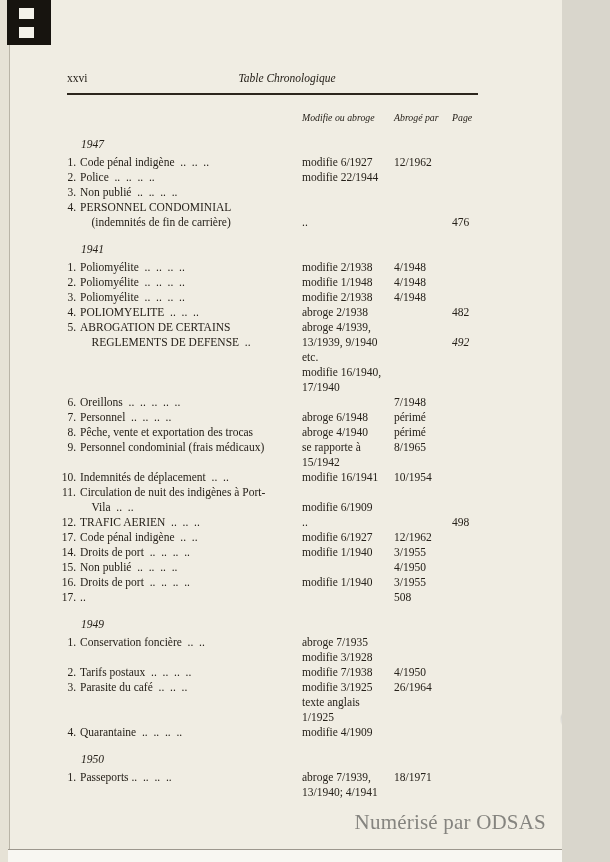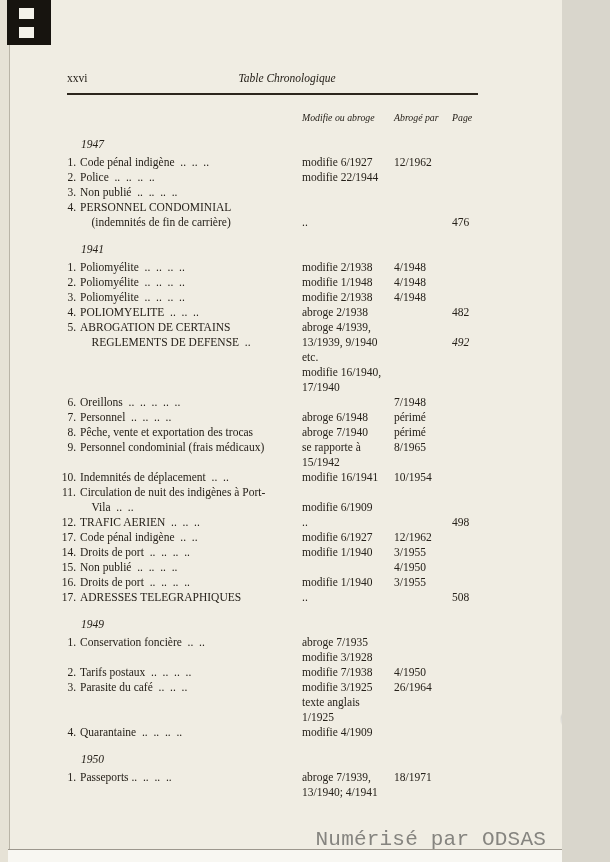--- a/index.html
+++ b/index.html
@@ -81,22 +81,22 @@
   .header-row + .section .year { margin-top: 12px; }
   .v-end .c-mod, .v-end .c-abroge, .v-end .c-page { align-self: end; }
 
   .bottom-strip {
     position: absolute; left: 8px; bottom: 0;
     width: 602px; height: 13px;
     background: var(--bottom-strip, #f8f7f2);
     border-top: 1px solid rgba(80,72,58,0.55);
   }
   .watermark {
-    position: absolute; right: 16px; bottom: 11px;
-    font-family: Liberation Mono, monospace;
+    position: absolute; right: 16px; bottom: 27px;
+    font-family: Liberation Serif, serif;
     font-size: 21px;
     color: var(--watermark, #85847f);
     letter-spacing: 0.2px;
   }
 </style>
 </head>
 <body>
 
 <div class="scan">
   <div class="paper-edge"></div>
@@ -204,21 +204,21 @@
         <div class="row">
           <div class="c-num">7.</div>
           <div class="c-label">Personnel  ..  ..  ..  ..</div>
           <div class="c-mod">abroge 6/1948</div>
           <div class="c-abroge">périmé</div>
           <div class="c-page"></div>
         </div>
         <div class="row">
           <div class="c-num">8.</div>
           <div class="c-label">Pêche, vente et exportation des trocas</div>
-          <div class="c-mod">abroge 7/1940</div>
+          <div class="c-mod">abroge 4/1940</div>
           <div class="c-abroge">périmé</div>
           <div class="c-page"></div>
         </div>
         <div class="row">
           <div class="c-num">9.</div>
           <div class="c-label">Personnel condominial (frais médicaux)</div>
           <div class="c-mod">se rapporte à
 15/1942</div>
           <div class="c-abroge">8/1965</div>
           <div class="c-page"></div>
@@ -268,21 +268,20 @@
         </div>
         <div class="row">
           <div class="c-num">16.</div>
           <div class="c-label">Droits de port  ..  ..  ..  ..</div>
           <div class="c-mod">modifie 1/1940</div>
           <div class="c-abroge">3/1955</div>
           <div class="c-page"></div>
         </div>
         <div class="row">
           <div class="c-num">17.</div>
-          <div class="c-label">ADRESSES TELEGRAPHIQUES</div>
           <div class="c-mod">..</div>
           <div class="c-abroge"></div>
           <div class="c-page">508</div>
         </div>
       </div>
       <div class="section">
         <div class="year">1949</div>
         <div class="row">
           <div class="c-num">1.</div>
           <div class="c-label">Conservation foncière  ..  ..</div>

